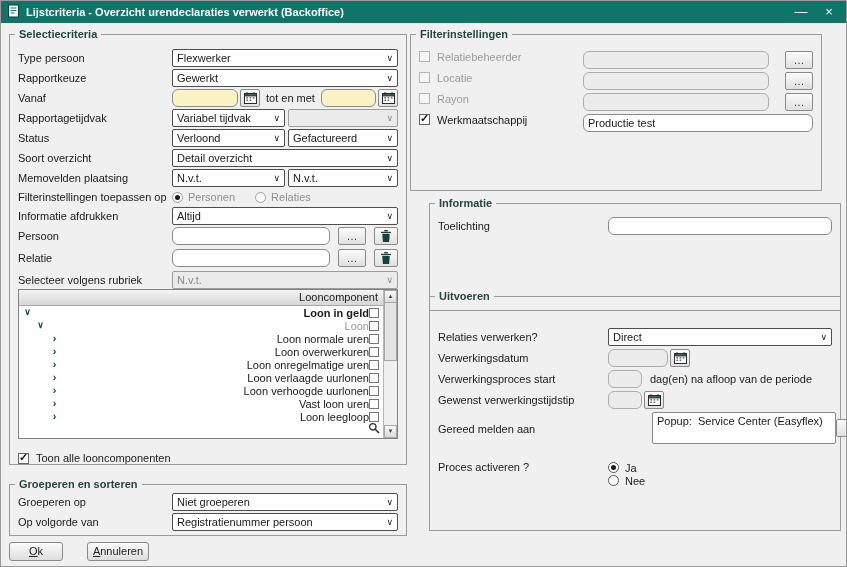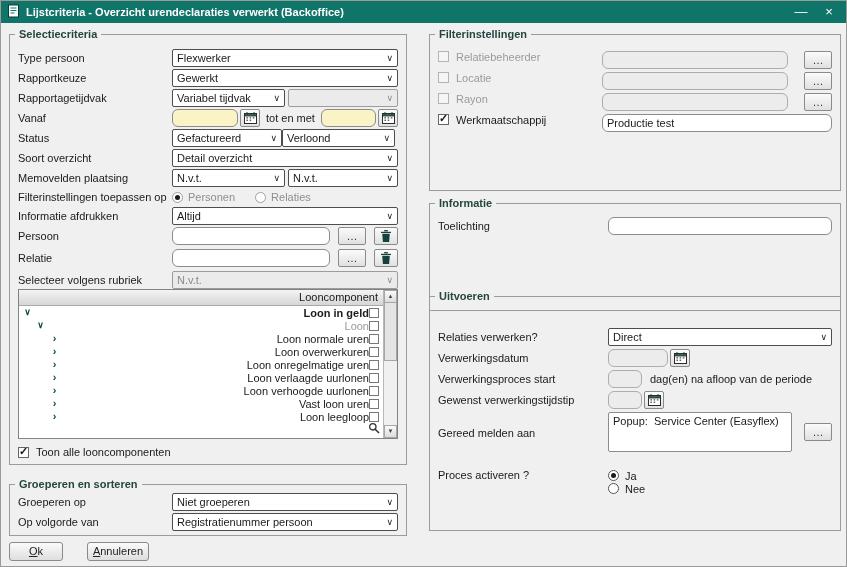--- a/index.html
+++ b/index.html
@@ -14,21 +14,21 @@
   .titlebar .title { color:#fff; font-weight:bold; font-size:11px; flex:1;
                      white-space:nowrap; overflow:hidden; }
   .win-btn { color:#fff; width:22px; text-align:center; font-size:13px; line-height:22px; cursor:default; }
 
   
   .group { position:absolute; border:1px solid #9b9b9b; }
   .legend { position:absolute; top:-7px; left:5px; background:#f0f0f0; padding:0 4px;
             font-weight:bold; color:#24463f; font-size:11px; line-height:13px; white-space:nowrap; }
   .g-sel { left:8px;   top:33px;  width:398px; height:431px; padding:14px 8px 0; }
   .g-gro { left:8px;   top:483px; width:398px; height:52px;  padding:8px 8px 0; }
-  .g-fil { left:428px; top:33px;  width:412px; height:157px; padding:16px 8px 0; }
+  .g-fil { left:409px; top:33px;  width:412px; height:157px; padding:16px 8px 0; }
   .g-inf { left:428px; top:202px; width:412px; height:108px;  padding:13px 8px 16px; }
   .g-uit { left:428px; top:295px; width:412px; height:235px; padding:31px 8px 0; }
 
   
   .row  { display:flex; align-items:center; height:18px; margin-bottom:2px; }
   .row.sp { margin-bottom:4px; }
   .lbl  { width:154px; flex:none; white-space:nowrap; }
   .grow { flex:1; min-width:0; }
 
   .dd { height:18px; background:#fff; border:1px solid #4d4d4d; border-radius:2px;
@@ -92,37 +92,37 @@
   .tcb { flex:none; width:10px; height:10px; border:1px solid #777; background:#fff; margin-left:auto; }
   .tree-scrollbar { position:absolute; top:0; right:0; width:14px; height:100%; background:#f0f0f0;
                     border-left:1px solid #b8b8b8; display:flex; flex-direction:column; }
   .sb { height:13px; flex:none; background:linear-gradient(#fafafa,#dcdcdc); border:1px solid #a6a6a6;
         font-size:6px; color:#444; text-align:center; line-height:11px; }
   .sb.up::after { content:"▲"; }
   .sb.down::after { content:"▼"; }
   .sb.down { margin-top:auto; }
   .sb-thumb { flex:none; height:58px; background:#e4e4e4; border:1px solid #a6a6a6; border-top:none; }
   .tree-search { position:absolute; right:17px; bottom:4px; width:12px; height:12px; }
-  .cbrow { margin-top:6px; height:14px; }
+  .cbrow { margin-top:12px; height:14px; }
 
   
   .frow { display:flex; align-items:flex-start; height:18px; margin-bottom:3px; }
   .flbl { margin-left:7px; width:146px; flex:none; white-space:nowrap; }
   .dim-t { color:#9a9a9a; }
   .frow .dots { margin-left:auto; }
 
   .irow { display:flex; align-items:center; height:18px; }
   .ilbl, .ulbl { width:170px; flex:none; white-space:nowrap; }
 
   .urow { display:flex; align-items:center; height:18px; margin-bottom:3px; }
   .suffix { margin-left:8px; white-space:nowrap; }
   .urow.gereed { height:auto; align-items:center; margin-bottom:0; }
   .urow.gereed .ulbl { padding-top:2px; }
-  .gereed-box { width:184px; height:40px; border:1px solid #8c8c8c; border-radius:2px; background:#fff;
-                padding:2px 4px; white-space:pre-wrap; overflow:hidden; flex:none; }
+  .gereed-box { width:184px; height:32px; border:1px solid #8c8c8c; border-radius:2px; background:#fff;
+                padding:2px 4px; white-space:pre-wrap; overflow:hidden; flex:none;margin-left:44px; }
   .urow.gereed .dots { margin-left:auto; }
   .urow.activeren { margin-top:17px; height:auto; align-items:flex-start; }
   .rstack { display:flex; flex-direction:column; }
   .ritem { display:flex; align-items:center; gap:6px; height:13px; }
   .ritem .opt { color:#1a1a1a; }
 
   
   .btn { position:absolute; height:19px; background:linear-gradient(#fbfbfb,#dedede);
          border:1px solid #8a8a8a; border-radius:3px; padding:0;
          font:11px "Liberation Sans", sans-serif; color:#222; }
@@ -158,32 +158,20 @@
       <div class="dd grow">
         <span class="ddtxt">Flexwerker</span>
         <span class="chev"></span>
       </div>
     </div>
 
     <div class="row">
       <span class="lbl">Rapportkeuze</span>
       <div class="dd grow">
         <span class="ddtxt">Gewerkt</span>
-        <span class="chev"></span>
-      </div>
-    </div>
-
-    <div class="row">
-      <span class="lbl">Rapportagetijdvak</span>
-      <div class="dd w113">
-        <span class="ddtxt">Variabel tijdvak</span>
-        <span class="chev"></span>
-      </div>
-      <div class="dd grow dis">
-        <span class="ddtxt"></span>
         <span class="chev"></span>
       </div>
     </div>
 
     <div class="row">
       <span class="lbl">Vanaf</span>
       <input class="inp yellow w66" value="" style="">
       <button class="icon-btn">
         <svg width="13" height="12" viewBox="0 0 13 12">
           <rect x="0.5" y="1.5" width="12" height="10" fill="#fff" stroke="#2b2b2b"></rect>
@@ -212,27 +200,39 @@
               <rect x="5.6" y="5.2" width="1.6" height="1.3"></rect>
               <rect x="8.8" y="5.2" width="1.6" height="1.3"></rect>
               <rect x="2.4" y="7.6" width="1.6" height="1.3"></rect>
               <rect x="5.6" y="7.6" width="1.6" height="1.3"></rect>
             </g>
         </svg>
       </button>
     </div>
 
     <div class="row">
+      <span class="lbl">Rapportagetijdvak</span>
+      <div class="dd w113">
+        <span class="ddtxt">Variabel tijdvak</span>
+        <span class="chev"></span>
+      </div>
+      <div class="dd grow dis">
+        <span class="ddtxt"></span>
+        <span class="chev"></span>
+      </div>
+    </div>
+
+    <div class="row">
       <span class="lbl">Status</span>
-      <div class="dd grow">
-        <span class="ddtxt">Gefactureerd</span>
-        <span class="chev"></span>
-      </div>
       <div class="dd w113">
         <span class="ddtxt">Verloond</span>
+        <span class="chev"></span>
+      </div>
+      <div class="dd grow">
+        <span class="ddtxt">Gefactureerd</span>
         <span class="chev"></span>
       </div>
     </div>
 
     <div class="row">
       <span class="lbl">Soort overzicht</span>
       <div class="dd grow">
         <span class="ddtxt">Detail overzicht</span>
         <span class="chev"></span>
       </div>

